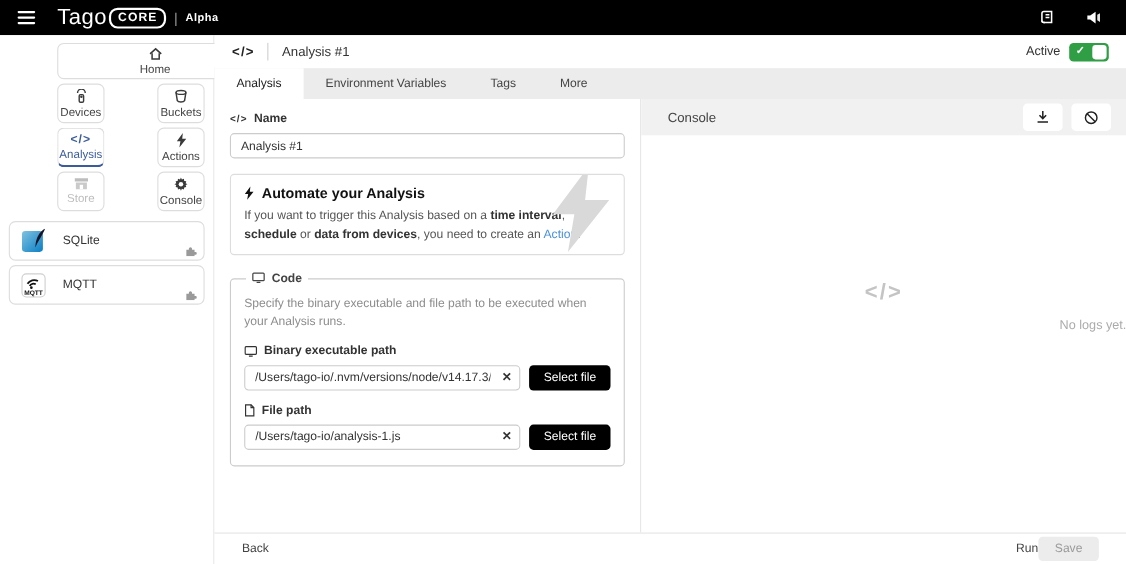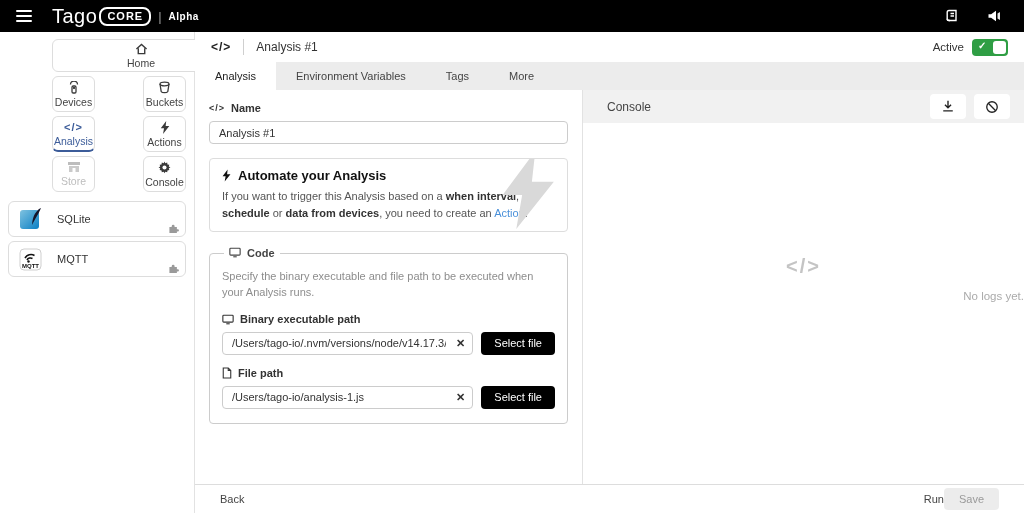--- a/index.html
+++ b/index.html
@@ -298,21 +298,21 @@
             </svg>
           </span>
           <div class="automate-title">
             <span>
               <svg width="9" height="13" viewBox="0 0 12 16" fill="#111">
                 <path d="M7.5 0 L0.8 9 H4.8 L3.6 16 L11.3 6.3 H6.8 Z"></path>
               </svg>
             </span>
             <span>Automate your Analysis</span>
           </div>
-          <div class="automate-text"><span>If you want to trigger this Analysis based on a </span><b>when interval</b><span>, </span><b>schedule</b><span> or </span><b>data from devices</b><span>, you need to create an </span><a>Action</a><span>.</span></div>
+          <div class="automate-text"><span>If you want to trigger this Analysis based on a </span><b>time interval</b><span>, </span><b>schedule</b><span> or </span><b>data from devices</b><span>, you need to create an </span><a>Action</a><span>.</span></div>
         </div>
 
         <fieldset class="code-box">
           <legend>
             <span>
               <svg width="12" height="11" viewBox="0 0 14 12" fill="none" stroke="#444" stroke-width="1.3">
                 <rect x="1" y="1" width="12" height="8" rx="1"></rect>
                   <path d="M5 11 h4"></path>
               </svg>
             </span>

